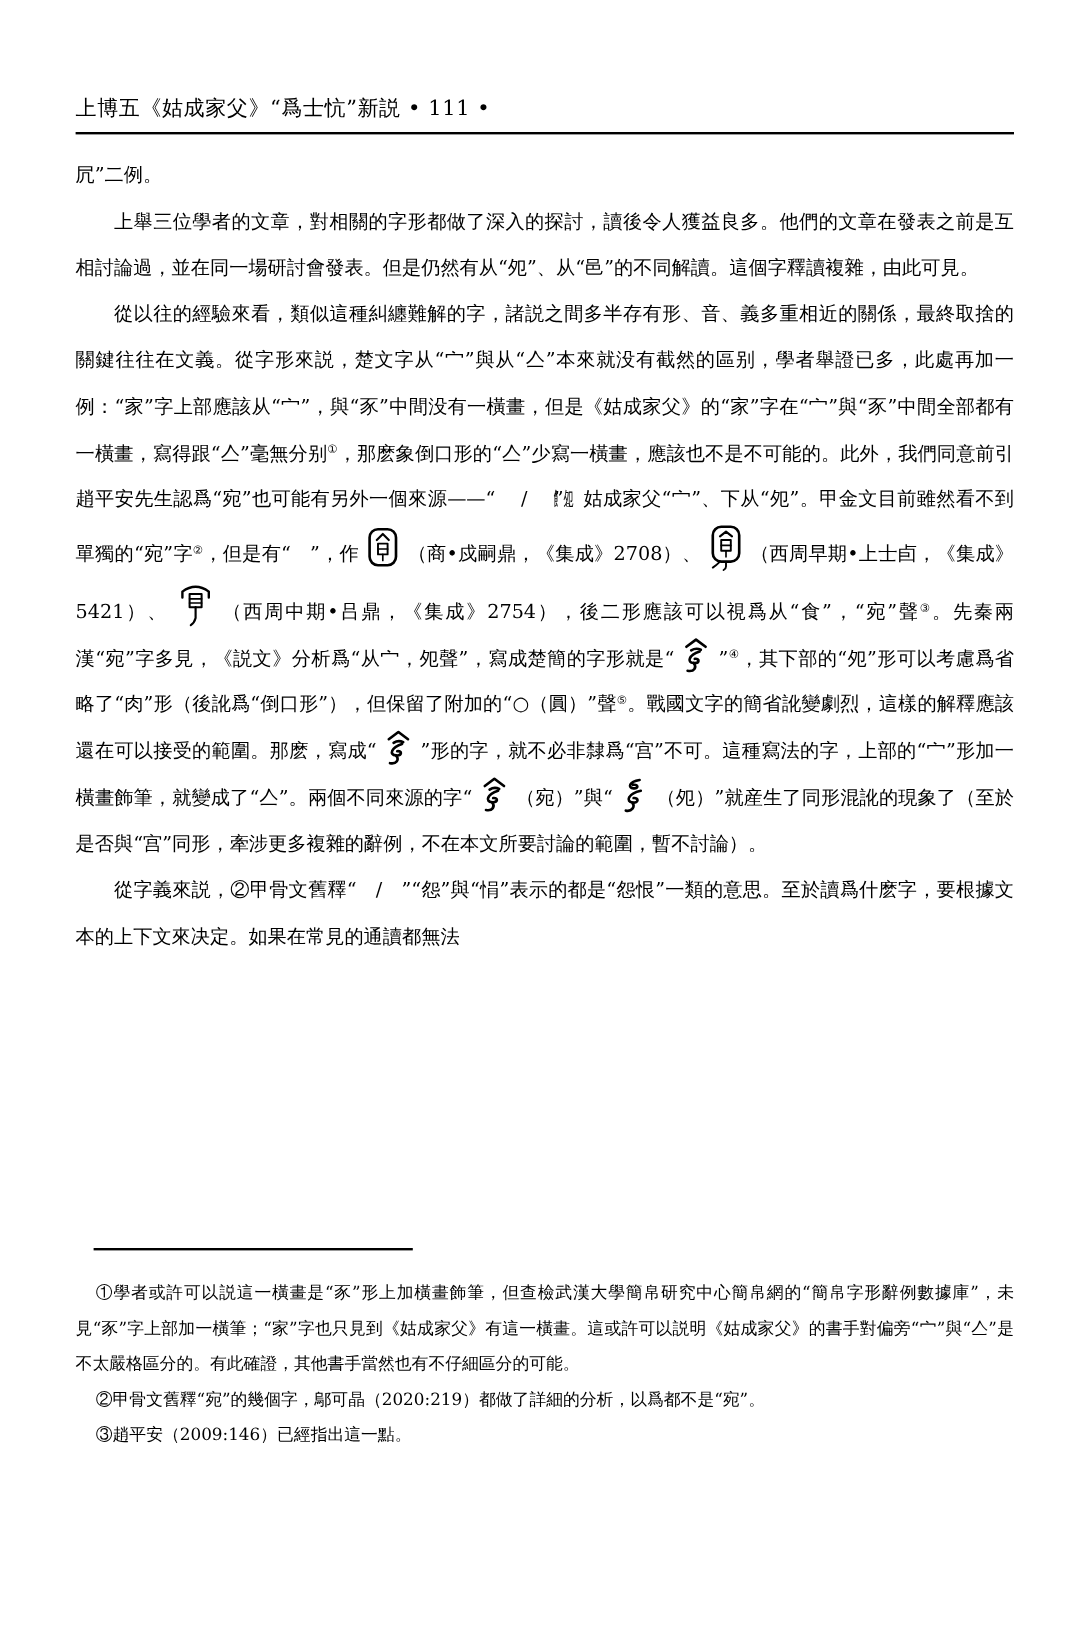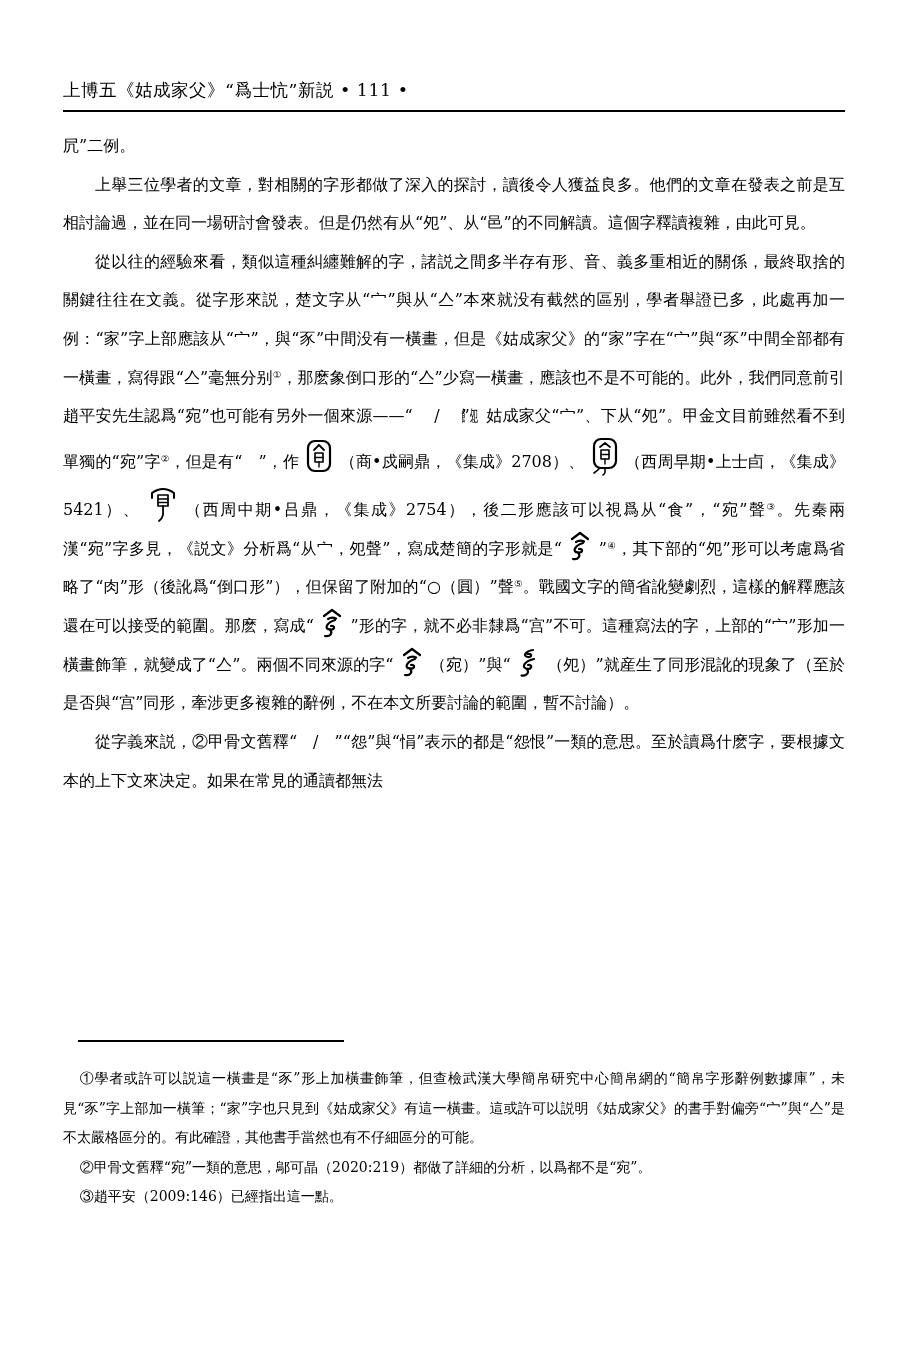--- a/index.html
+++ b/index.html
@@ -120,16 +120,16 @@
           <span>邑</span>
         </span><span>/</span><span class="vstack n3">
           <span>宀</span>
           <span>邑</span>
           <span>心</span>
         </span><span>”“怨”與“悁”表示的都是“怨恨”一類的意思。至於讀爲什麽字，要根據文本的上下文來决定。如果在常見的通讀都無法</span></p>
     </div>
   <div class="footnote-rule"></div>
   <div class="footnotes" id="footnotes">
       <p>①學者或許可以説這一橫畫是“豕”形上加橫畫飾筆，但查檢武漢大學簡帛研究中心簡帛網的“簡帛字形辭例數據庫”，未見“豕”字上部加一橫筆；“家”字也只見到《姑成家父》有這一橫畫。這或許可以説明《姑成家父》的書手對偏旁“宀”與“亼”是不太嚴格區分的。有此確證，其他書手當然也有不仔細區分的可能。</p>
-      <p>②甲骨文舊釋“宛”一類的意思，鄔可晶（2020:219）都做了詳細的分析，以爲都不是“宛”。</p>
+      <p>②甲骨文舊釋“宛”的幾個字，鄔可晶（2020:219）都做了詳細的分析，以爲都不是“宛”。</p>
       <p>③趙平安（2009:146）已經指出這一點。</p>
     </div>
 </div>
 
 </body></html>

